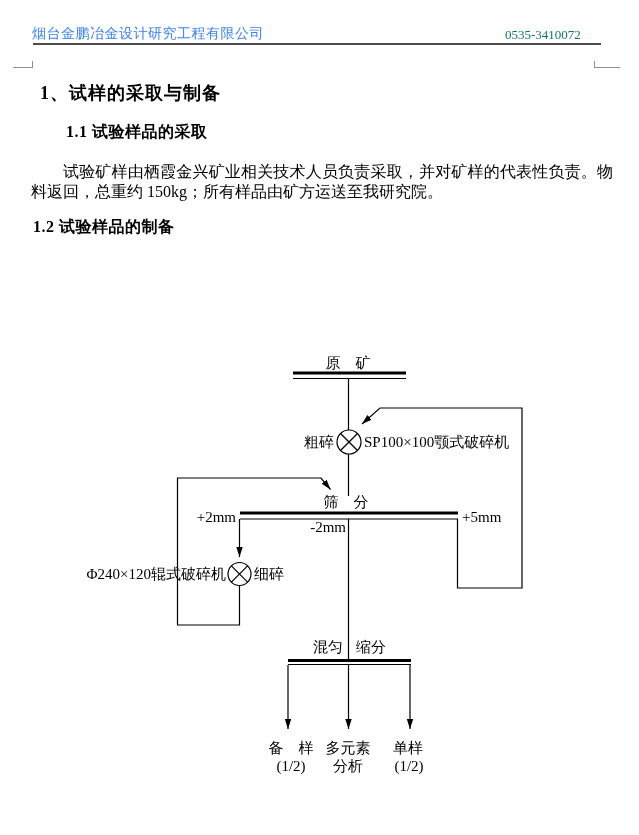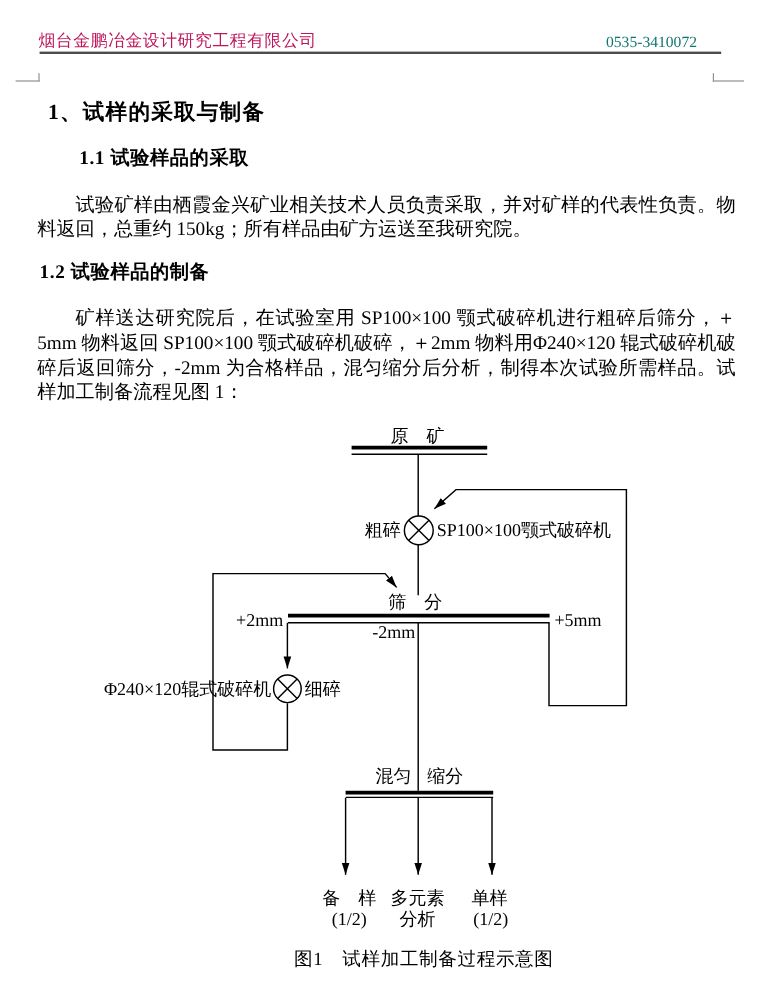--- a/index.html
+++ b/index.html
@@ -2,21 +2,21 @@
 <html><head>
 <meta charset="utf-8">
 <style>
   html,body { margin:0; padding:0; background:#ffffff; }
   .page {
     position:relative; width:639px; height:835px; background:#ffffff;
     font-family:"Liberation Serif","DejaVu Serif",serif; color:#000;
     overflow:hidden;
   }
   
-  .hdr-company { position:absolute; left:32px; top:25px; font-size:14px; color:#be185d; letter-spacing:0.5px; white-space:nowrap; }
+  .hdr-company { position:absolute; left:32px; top:25px; font-size:14px; color:#3b82f6; letter-spacing:0.5px; white-space:nowrap; }
   .hdr-phone   { position:absolute; left:505px; top:27px; font-size:13px; color:#0f766e; white-space:nowrap; }
   .hdr-rule    { position:absolute; left:33px; top:43px; width:568px; height:0; border-top:2px solid #4c4c4c; }
   .mark-left   { position:absolute; left:13px;  top:61px; width:19px; height:6px; border-bottom:1px solid #909090; border-right:1px solid #909090; }
   .mark-right  { position:absolute; left:594px; top:61px; width:25px; height:6px; border-bottom:1px solid #909090; border-left:1px solid #909090; }
   
   .h1 { position:absolute; left:40px; top:81px; margin:0; font-size:18px; font-weight:bold; letter-spacing:1px; white-space:nowrap; }
   .h2 { position:absolute; margin:0; font-size:16px; font-weight:bold; letter-spacing:0.5px; white-space:nowrap; }
   .h2-1 { left:30px; top:122px;margin-left:36px; }
   .h2-2 { left:33px; top:217px; }
   .para { position:absolute; left:31px; width:582px; margin:0; font-size:16px; text-align:justify; text-indent:2em; }
@@ -38,21 +38,20 @@
   <span class="hdr-company">烟台金鹏冶金设计研究工程有限公司</span>
   <span class="hdr-phone">0535-3410072</span>
   <div class="hdr-rule"></div>
   <div class="mark-left"></div>
   <div class="mark-right"></div>
 
   <h1 class="h1">1、试样的采取与制备</h1>
   <h2 class="h2 h2-1">1.1 试验样品的采取</h2>
   <p class="para p1">试验矿样由栖霞金兴矿业相关技术人员负责采取，并对矿样的代表性负责。物料返回，总重约 150kg；所有样品由矿方运送至我研究院。</p>
   <h2 class="h2 h2-2">1.2 试验样品的制备</h2>
-  <p class="para p2">矿样送达研究院后，在试验室用 SP100×100 颚式破碎机进行粗碎后筛分，＋5mm 物料返回 SP100×100 颚式破碎机破碎，＋2mm 物料用Φ240×120 辊式破碎机破碎后返回筛分，-2mm 为合格样品，混匀缩分后分析，制得本次试验所需样品。试样加工制备流程见图 1：</p>
 
   <svg class="flow" width="639" height="440" viewBox="0 0 639 440">
     <defs>
       <marker id="arrow" markerWidth="12" markerHeight="9" refX="10" refY="4" orient="auto" markerUnits="userSpaceOnUse">
         <path d="M0,0.8 L10,4 L0,7.2 Z" fill="#000"></path>
       </marker>
     </defs>
 
     <text x="348" y="18" text-anchor="middle">原　矿</text>
     <line class="bar" x1="293" y1="23" x2="406" y2="23"></line>
@@ -99,15 +98,14 @@
     <line class="ln" x1="410" y1="315" x2="410" y2="379" marker-end="url(#arrow)"></line>
 
     <text x="291" y="403" text-anchor="middle">备　样</text>
     <text x="291" y="421" text-anchor="middle">(1/2)</text>
     <text x="348" y="403" text-anchor="middle">多元素</text>
     <text x="348" y="421" text-anchor="middle">分析</text>
     <text x="408" y="403" text-anchor="middle">单样</text>
     <text x="409" y="421" text-anchor="middle">(1/2)</text>
   </svg>
 
-  <div class="caption">图1　试样加工制备过程示意图</div>
 
 </div>
 
 </body></html>

